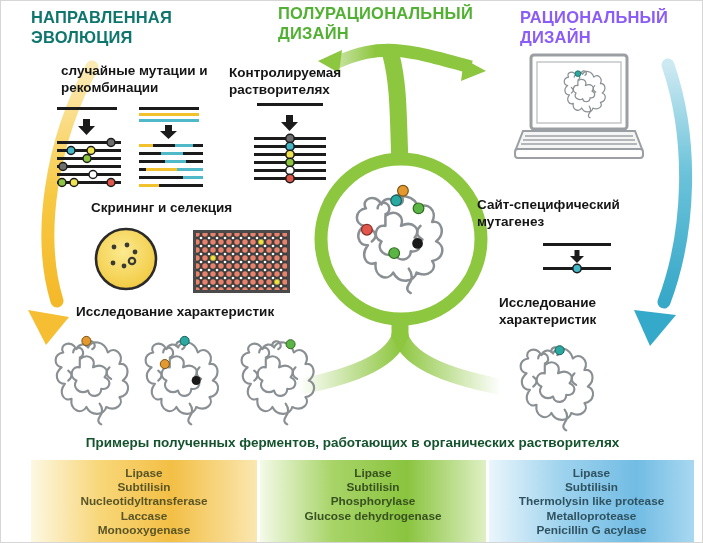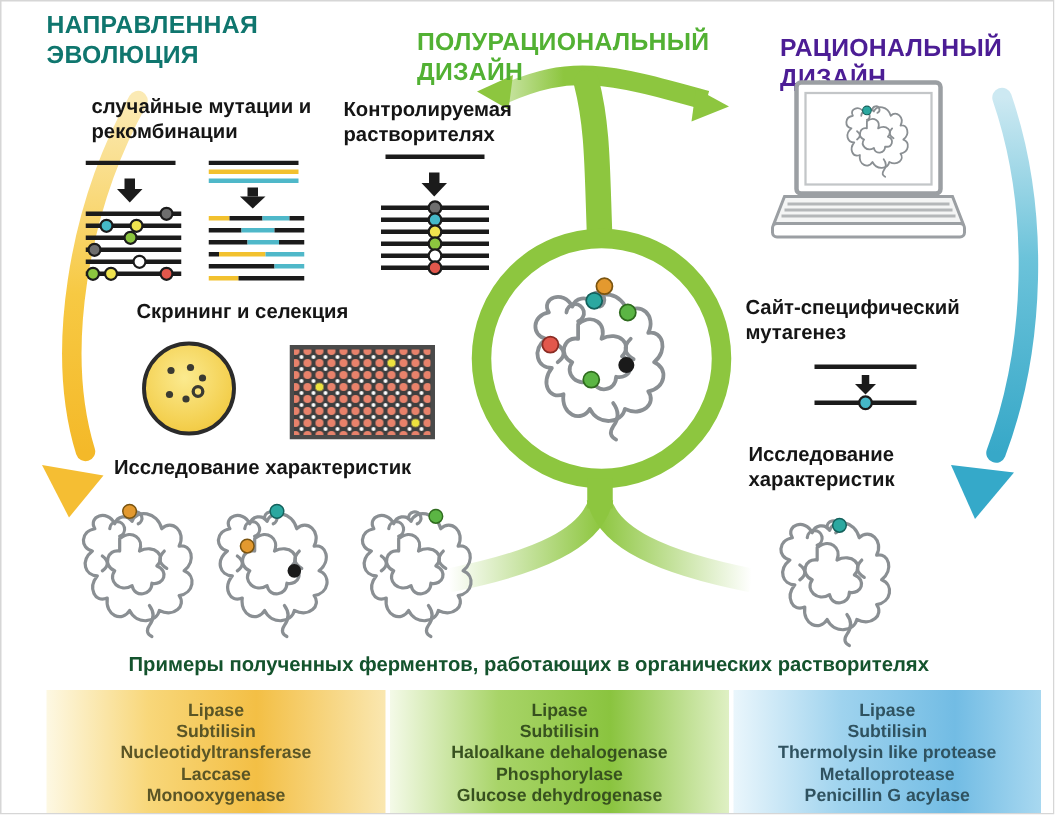--- a/index.html
+++ b/index.html
@@ -8,21 +8,21 @@
     border:1px solid #d6d6d6;box-sizing:border-box;overflow:hidden;
     font-family:"Liberation Sans","DejaVu Sans",sans-serif;
   }
   .abs{position:absolute;}
   .col-title{
     font-weight:bold;font-size:16.5px;line-height:20px;letter-spacing:.2px;
     white-space:pre-line;
   }
   .t-yellow{color:#0f766e;}
   .t-green{color:#52B133;}
-  .t-teal{color:#4c1d95;margin-top:15px;}
+  .t-teal{color:#8b5cf6;}
   .step-label{
     font-weight:bold;font-size:13.5px;line-height:16.5px;color:#151515;
   }
   .center{}
   .examples-title{
     font-weight:bold;font-size:13.5px;color:#14532d;text-align:center;width:703px;
   }
   .enzyme-box{
     height:93px;box-sizing:border-box;padding-top:6px;
     font-size:11.8px;line-height:14.2px;font-weight:bold;text-align:center;
@@ -96,21 +96,21 @@
       <path d="M390,54 C398,85 397,115 399,162" stroke="#8DC63F" stroke-width="17" fill="none" stroke-linecap="round"></path>
       <circle cx="400" cy="238" r="80" fill="#ffffff" stroke="#8DC63F" stroke-width="13"></circle>
       <path d="M399,318 L399,338" stroke="#8DC63F" stroke-width="17" fill="none"></path>
       <path d="M400,331 C394,358 358,374 298,386" stroke="url(#glegL)" stroke-width="16" fill="none"></path>
       <path d="M398,331 C404,358 440,374 500,386" stroke="url(#glegR)" stroke-width="16" fill="none"></path>
     </g>
   </svg>
 
   <div class="abs col-title t-yellow" style="left:30px;top:6px;width:190px">НАПРАВЛЕННАЯ
 ЭВОЛЮЦИЯ</div>
-  <div class="abs col-title t-green" style="left:277px;top:17px;width:215px">ПОЛУРАЦИОНАЛЬНЫЙ
+  <div class="abs col-title t-green" style="left:277px;top:2px;width:215px">ПОЛУРАЦИОНАЛЬНЫЙ
 ДИЗАЙН</div>
   <div class="abs col-title t-teal" style="left:519px;top:6px;width:180px">РАЦИОНАЛЬНЫЙ
 ДИЗАЙН</div>
 
   <div class="abs step-label" style="left:60px;top:62px;width:190px">случайные мутации и рекомбинации</div>
 
   <svg class="abs" style="left:56px;top:106px" width="64" height="86" viewBox="0 0 64 86">
     <rect x="0" y="0" width="60" height="3" fill="#1b1b1b"></rect>
     <rect x="26" y="12" width="7" height="7" fill="#1b1b1b"></rect>
     <polygon points="21,19 38,19 29.5,28" fill="#1b1b1b"></polygon>
@@ -262,21 +262,21 @@
     </g>
     <polygon points="12,78 124,78 131,96 5,96" fill="#f4f5f5" stroke="#9b9fa3" stroke-width="2"></polygon>
     <g stroke="#b4b7b9" stroke-width="2">
       <line x1="14" y1="83" x2="122" y2="83"></line>
       <line x1="12" y1="87" x2="124" y2="87"></line>
       <line x1="10" y1="91" x2="126" y2="91"></line>
     </g>
     <rect x="4" y="96" width="128" height="9" rx="3" fill="#ffffff" stroke="#9b9fa3" stroke-width="2"></rect>
   </svg>
 
-  <div class="abs step-label center" style="left:496px;top:196px;width:190px">Сайт-специфический мутагенез</div>
+  <div class="abs step-label center" style="left:476px;top:196px;width:190px">Сайт-специфический мутагенез</div>
 
   <svg class="abs" style="left:540px;top:240px" width="72" height="36" viewBox="0 0 72 36">
     <rect x="2" y="2" width="68" height="3" fill="#1b1b1b"></rect>
     <rect x="33.5" y="9" width="5" height="6" fill="#1b1b1b"></rect>
     <polygon points="29,15 43,15 36,22" fill="#1b1b1b"></polygon>
     <rect x="2" y="26" width="68" height="3" fill="#1b1b1b"></rect>
     <circle cx="36" cy="27.5" r="4.2" fill="#45B8C8" stroke="#1b1b1b" stroke-width="1.5"></circle>
   </svg>
 
   <div class="abs step-label center" style="left:498px;top:294px;width:145px">Исследование характеристик</div>
@@ -291,21 +291,20 @@
   <div class="abs enzyme-box box-yellow" style="left:30px;top:459px;width:226px">
       <div class="enzyme">Lipase</div>
       <div class="enzyme">Subtilisin</div>
       <div class="enzyme">Nucleotidyltransferase</div>
       <div class="enzyme">Laccase</div>
       <div class="enzyme">Monooxygenase</div>
     </div>
   <div class="abs enzyme-box box-green" style="left:259px;top:459px;width:226px">
       <div class="enzyme">Lipase</div>
       <div class="enzyme">Subtilisin</div>
-      <div class="enzyme">Haloalkane dehalogenase</div>
       <div class="enzyme">Phosphorylase</div>
       <div class="enzyme">Glucose dehydrogenase</div>
     </div>
   <div class="abs enzyme-box box-blue" style="left:488px;top:459px;width:205px">
       <div class="enzyme">Lipase</div>
       <div class="enzyme">Subtilisin</div>
       <div class="enzyme">Thermolysin like protease</div>
       <div class="enzyme">Metalloprotease</div>
       <div class="enzyme">Penicillin G acylase</div>
     </div>

